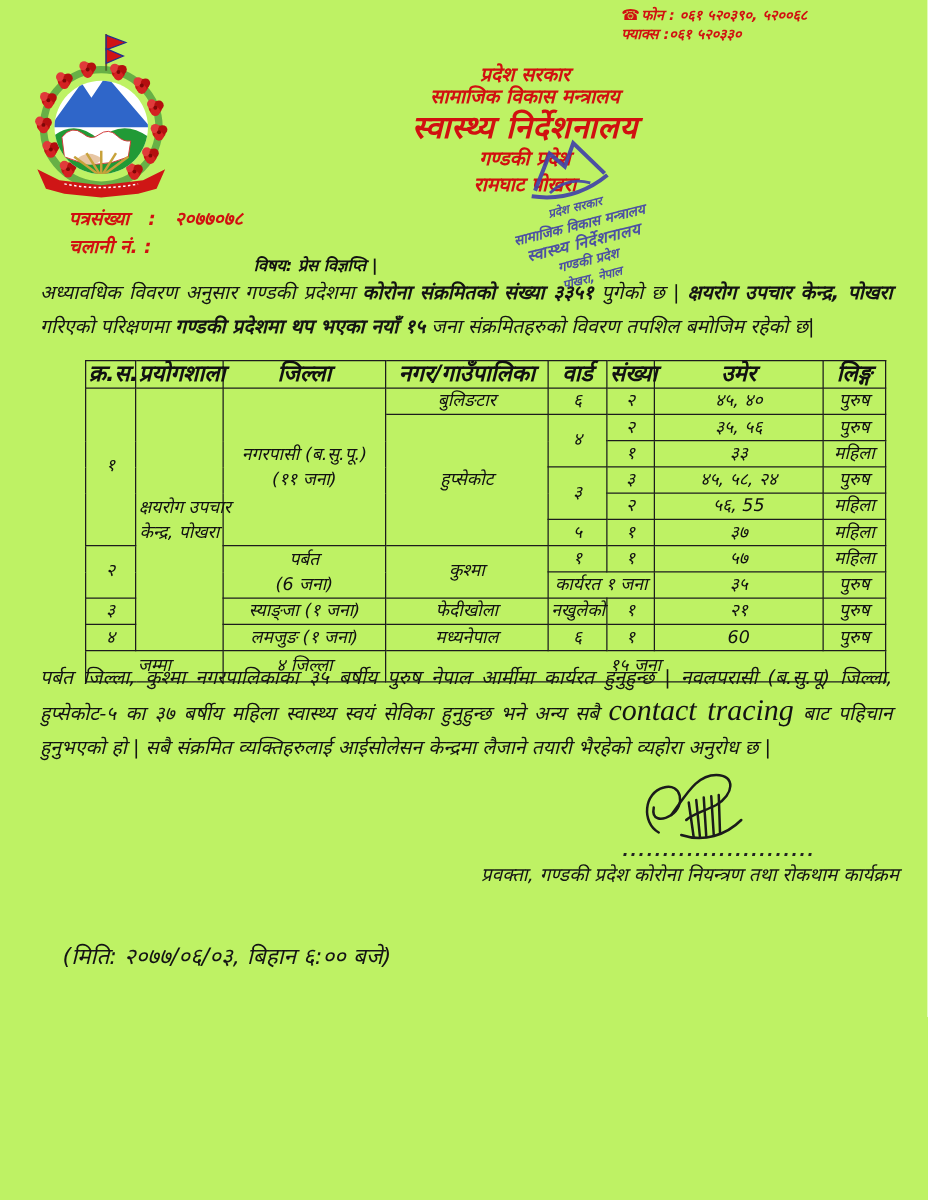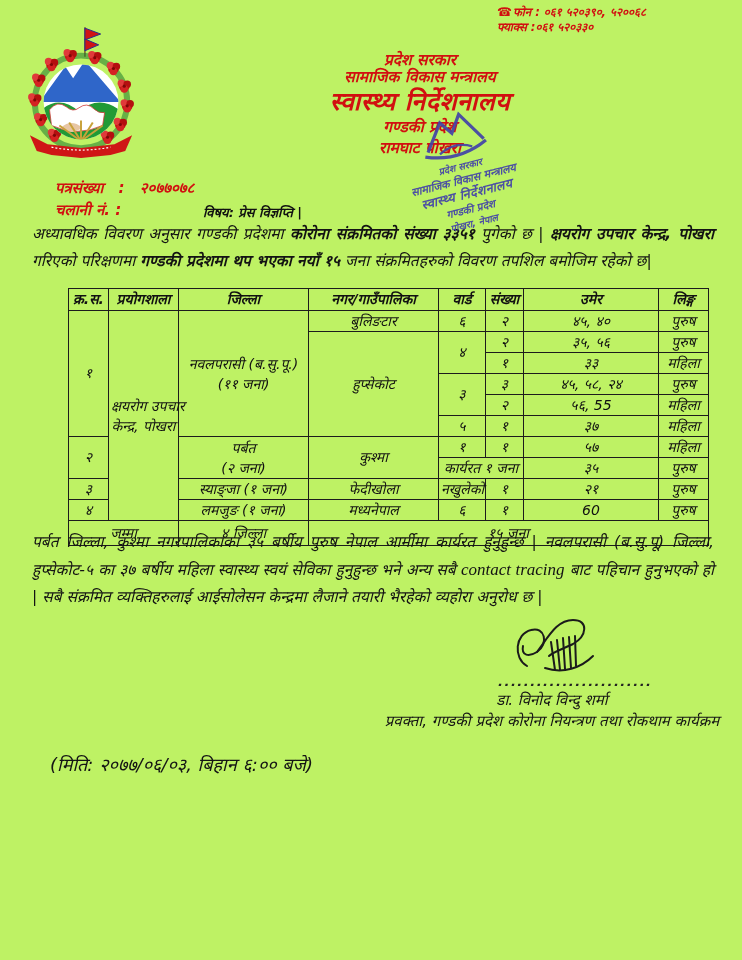--- a/index.html
+++ b/index.html
@@ -23,40 +23,40 @@
     transform:rotate(-14deg);transform-origin:50% 50%;
     text-align:center;color:#4343a8;font-weight:bold;opacity:0.92;z-index:5;
   }
   .stamp .s-line{line-height:14px;}
   .s0{font-size:9.5px;}
   .s1{font-size:11px;}
   .s2{font-size:12.5px;letter-spacing:0.5px;}
   .s3{font-size:10.5px;margin-top:1px;}
   .s4{font-size:9.5px;margin-top:1px;}
   
-  .meta{position:absolute;left:55px;top:177px;color:#d11010;font-weight:bold;font-size:15px;line-height:22px;}
+  .meta{position:absolute;left:55px;top:164px;color:#d11010;font-weight:bold;font-size:15px;line-height:22px;}
   .meta .lbl{display:inline-block;}
   .meta .val{margin-left:10px;}
   
   .subject{position:absolute;left:203px;top:203px;font-size:13px;font-weight:bold;color:#111;}
   
   .para{position:absolute;left:32px;width:682px;font-size:15.5px;line-height:27px;text-align:justify;color:#131313;}
   .p1{top:221px;}
   .p2{top:529px;}
-  .latin{font-family:"Liberation Serif","DejaVu Serif",serif;font-size:17px;}
+  .latin{font-family:"Liberation Serif","DejaVu Serif",serif;font-size:24px;}
   
   table.cases{
     position:absolute;left:68px;top:288px;border-collapse:collapse;table-layout:fixed;
     width:640px;font-size:14px;color:#111;
   }
   table.cases th,table.cases td{
     border:1.5px solid #1c1c1c;text-align:center;vertical-align:middle;padding:0 2px;
     overflow:visible;white-space:nowrap;line-height:19px;
   }
-  table.cases th{font-weight:bold;height:21px;font-size:14px;}
+  table.cases th{font-weight:bold;height:21px;font-size:18px;}
   table.cases td{height:20px;font-weight:normal;}
   table.cases .two-line span{display:block;line-height:20px;}
   table.cases tr.total td{height:24px;}
   
   .sig-img{position:absolute;left:505px;top:616px;}
   .sig-dots{position:absolute;left:498px;top:674px;width:140px;text-align:center;font-size:13px;letter-spacing:1.5px;color:#222;font-weight:bold;}
   .sig-block{position:absolute;left:382px;top:690px;width:340px;text-align:center;font-size:15px;line-height:21px;color:#141414;}
   .sig-block div{white-space:nowrap;}
   
   .dateline{position:absolute;left:50px;top:752px;font-size:18px;color:#141414;}
@@ -254,21 +254,21 @@
       </tr>
     </thead>
     <tbody>
       <tr>
         <td rowspan="6">१</td>
         <td rowspan="10" class="two-line">
             <span>क्षयरोग उपचार</span>
             <span>केन्द्र, पोखरा</span>
           </td>
         <td rowspan="6" class="two-line">
-            <span>नवलपरासी (ब.सु.पू.)</span>
+            <span>नगरपासी (ब.सु.पू.)</span>
             <span>(११ जना)</span>
           </td>
         <td>बुलिङटार</td>
         <td>६</td>
         <td>२</td>
         <td>४५, ४०</td>
         <td>पुरुष</td>
       </tr>
       <tr>
         <td rowspan="5">हुप्सेकोट</td>
@@ -296,21 +296,21 @@
       <tr>
         <td>५</td>
         <td>१</td>
         <td>३७</td>
         <td>महिला</td>
       </tr>
       <tr>
         <td rowspan="2">२</td>
         <td rowspan="2" class="two-line">
             <span>पर्बत</span>
-            <span>(२ जना)</span>
+            <span>(6 जना)</span>
           </td>
         <td rowspan="2">कुश्मा</td>
         <td>१</td>
         <td>१</td>
         <td>५७</td>
         <td>महिला</td>
       </tr>
       <tr>
         <td colspan="2">कार्यरत १ जना</td>
         <td>३५</td>
@@ -355,19 +355,18 @@
           <path d="M52,24 l3,30"></path>
           <path d="M58,22 l2,31"></path>
           <path d="M64,21 l2,31"></path>
           <path d="M70,20 l1,30"></path>
         <path d="M40,52 C58,58 76,52 88,40"></path>
       </g>
     </svg>
   </div>
   <div class="sig-dots">........................</div>
   <div class="sig-block">
-    <div>डा. विनोद विन्दु शर्मा</div>
     <div>प्रवक्ता, गण्डकी प्रदेश कोरोना नियन्त्रण तथा रोकथाम कार्यक्रम</div>
   </div>
 
   <div class="dateline">(मिति: २०७७/०६/०३, बिहान ६:००  बजे)</div>
 
 </div>
 
 </body></html>

